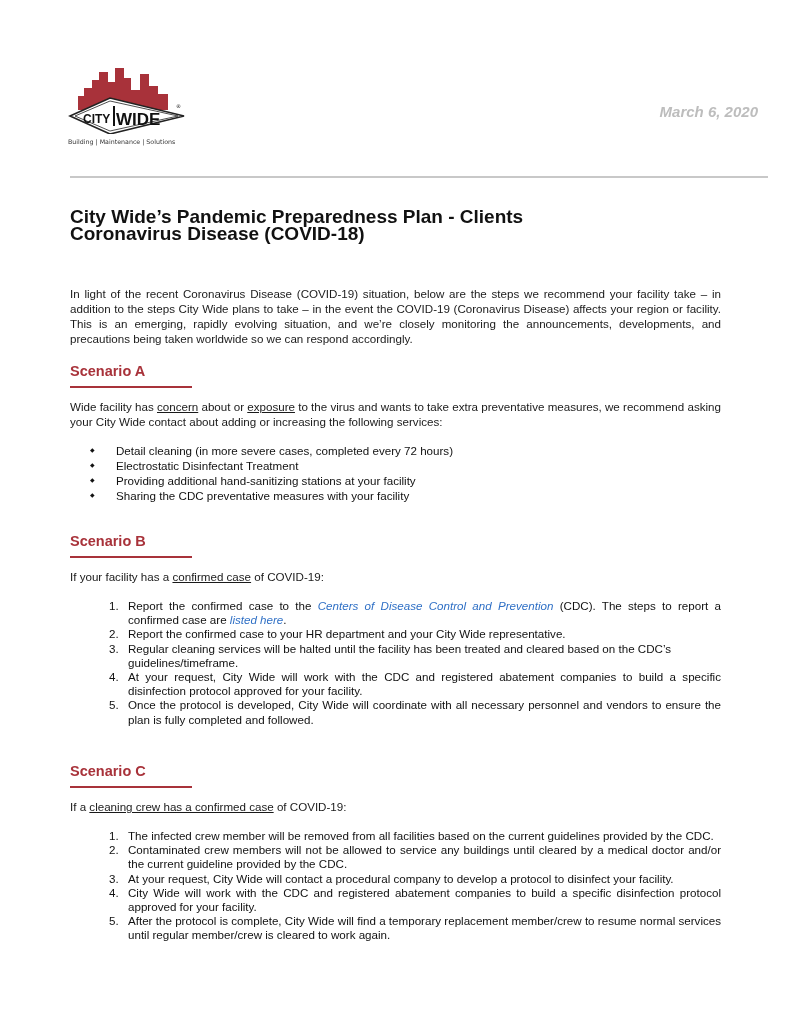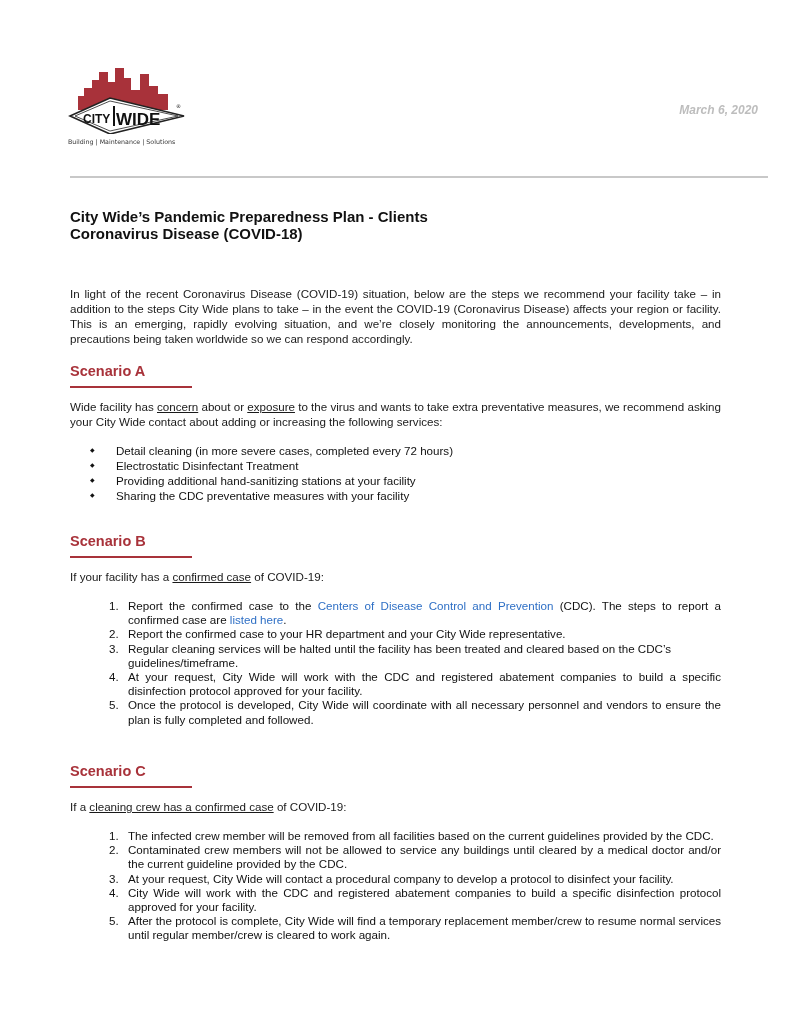--- a/index.html
+++ b/index.html
@@ -8,48 +8,48 @@
       font-family: "Liberation Sans", sans-serif; color: #111111;
     }
     .logo { position: absolute; left: 68px; top: 66px; width: 122px; height: 84px; }
     .logo svg { display: block; }
     .logo-tagline {
       position: absolute; left: 0; top: 72px; font-size: 6.3px; color: #333; white-space: nowrap;
       font-family: "DejaVu Sans", sans-serif;
     }
     .date {
       position: absolute; right: 33px; top: 103px;
-      font-size: 12px; font-weight: bold; font-style: italic; color: #bdbdbd;
+      font-size: 15px; font-weight: bold; font-style: italic; color: #bdbdbd;
     }
     .rule {
       position: absolute; left: 70px; top: 176px; width: 698px; height: 2px; background: #c8c8c8;
     }
     .title {
       position: absolute; left: 70px; top: 208px;
-      font-size: 15px; font-weight: bold; line-height: 17px; color: #111;
+      font-size: 19px; font-weight: bold; line-height: 17px; color: #111;
     }
     .para {
       font-size: 11.6px; line-height: 15px; text-align: justify; color: #1a1a1a;
     }
     .intro { position: absolute; left: 70px; top: 286px; width: 651px; }
     .scenario { position: absolute; left: 70px; width: 651px; }
     .scenario h2 {
       margin: 0; font-size: 14.5px; font-weight: bold; color: #a8323a; line-height: 17px;
     }
     .scenario .bar { width: 122px; height: 2px; background: #a8323a; margin-top: 6px; }
     .scenario .lead { margin-top: 11px; }
     u { text-decoration: underline; }
     ul.bullets { list-style: none; margin: 14px 0 0 0; padding: 0 0 0 20px; }
     ul.bullets li { position: relative; padding-left: 26px; font-size: 11.6px; line-height: 15px; }
     ul.bullets li::before {
       content: "\25C6"; position: absolute; left: 0; top: 0; font-size: 6px; line-height: 15px;
     }
     ol.steps { margin: 15px 0 0 0; padding: 0 0 0 52px; font-size: 11.6px; line-height: 14.2px; }
     ol.steps li { padding-left: 6px; text-align: justify; }
-    a.lnk { color: #2e6fc5; text-decoration: none; }
+    a.lnk { color: #2e6fc5; text-decoration: none; font-style: italic; }
   </style>
 </head>
 <body>
 
 <div class="logo">
   <svg width="122" height="68" viewBox="0 0 122 68">
 
     <g fill="#a8323a">
       <rect x="10" y="30" width="8" height="14"></rect>
       <rect x="16" y="22" width="9" height="22"></rect>

